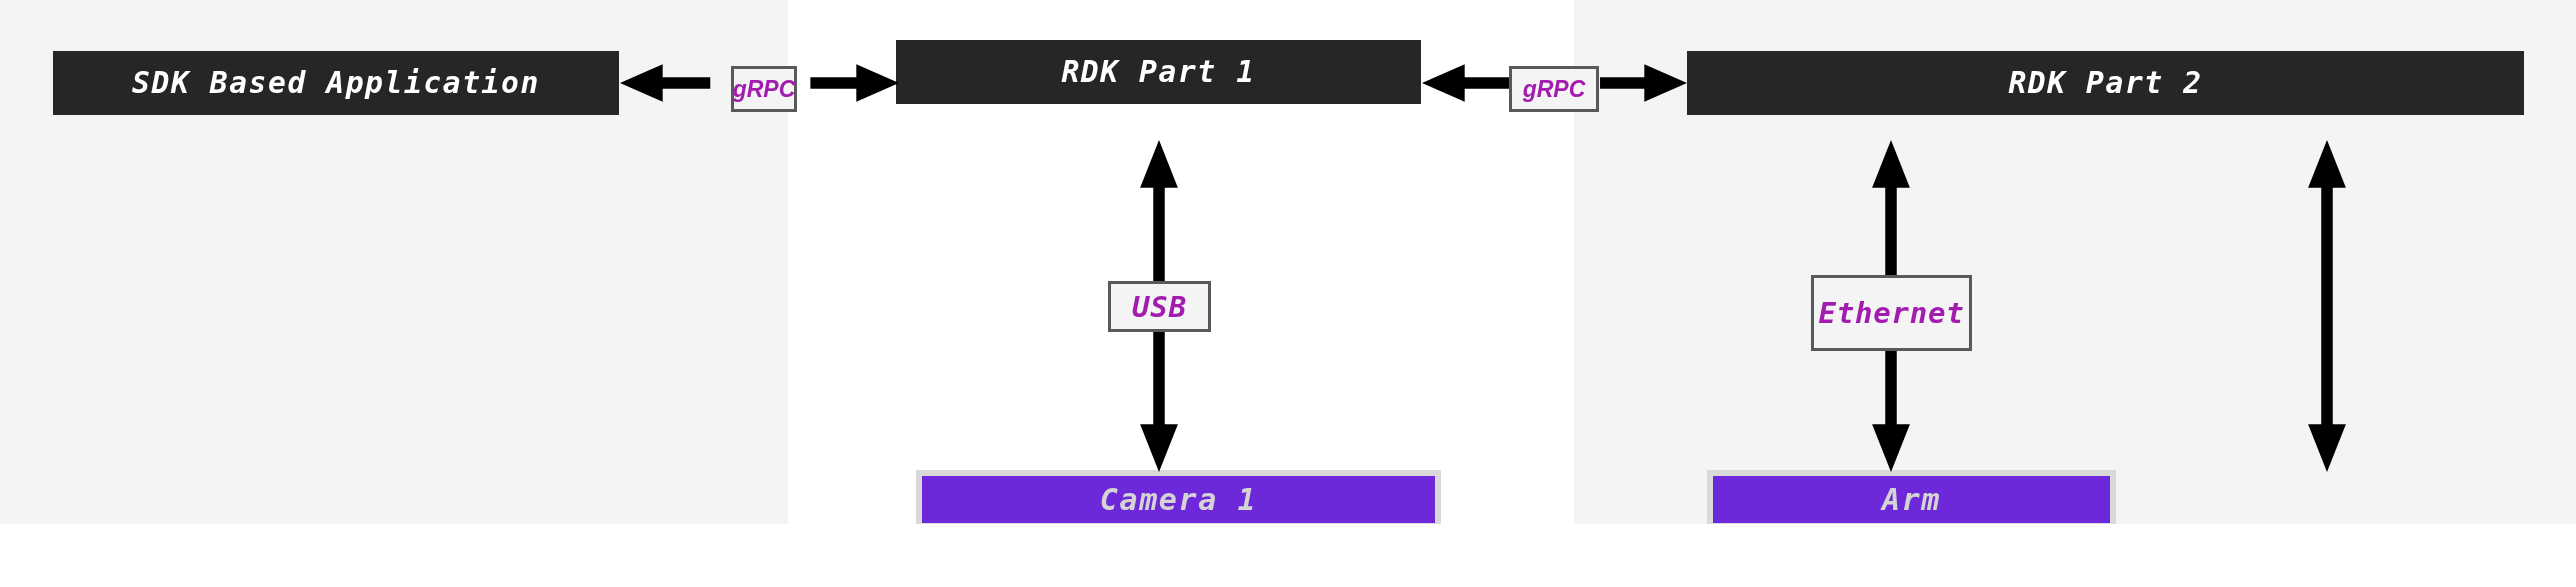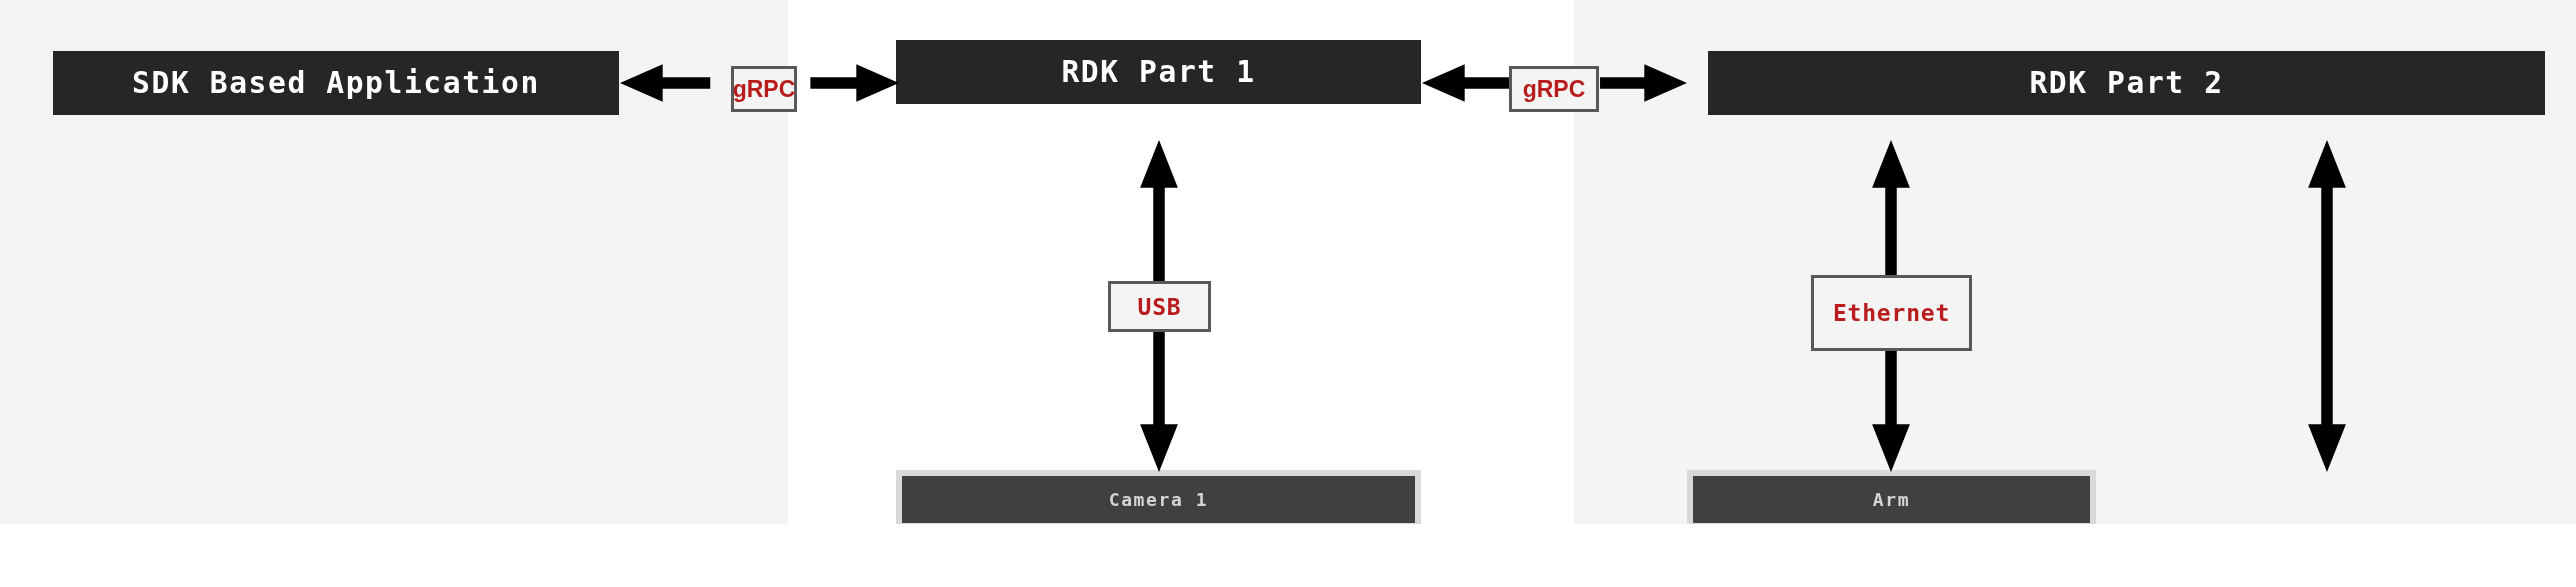--- a/index.html
+++ b/index.html
@@ -8,20 +8,21 @@
     padding: 0;
     background: #ffffff;
   }
   #canvas {
     position: relative;
     width: 2576px;
     height: 524px;
     overflow: hidden;
     background: #ffffff;
     font-family: "DejaVu Sans Mono", "Liberation Mono", monospace;
+    font-style: italic;
   }
   
   .band {
     position: absolute;
     top: 0;
     height: 588px;
   }
   .band-left  { left: 0px;    width: 788px;  background: #f4f4f4; }
   .band-mid   { left: 788px;  width: 786px;  background: #ffffff; }
   .band-right { left: 1574px; width: 1002px; background: #f4f4f4; }
@@ -37,55 +38,56 @@
     font-family: "DejaVu Sans Mono", "Liberation Mono", monospace;
     font-size: 29.6px;
     font-weight: 700;
     letter-spacing: 1.6px;
     white-space: nowrap;
   }
 
   
   .node-device {
     position: absolute;
-    background: #404040;
+    background: #6d28d9;
     color: #d4d4d4;
     border: 6.6px solid #d9d9d9;
     box-sizing: border-box;
     display: flex;
     align-items: center;
     justify-content: center;
     font-family: "DejaVu Sans Mono", "Liberation Mono", monospace;
-    font-size: 18px;
+    font-size: 30px;
     font-weight: 700;
     letter-spacing: 1.6px;
     white-space: nowrap;
+    margin-left: 20px;
   }
 
   
   .chip {
     position: absolute;
     background: #f4f4f4;
     border: 3.3px solid #595959;
     box-sizing: border-box;
     display: flex;
     align-items: center;
     justify-content: center;
-    color: #b91c1c;
+    color: #a21caf;
     white-space: nowrap;
     z-index: 5;
   }
   .chip-sans {
     font-family: "Liberation Sans", sans-serif;
     font-size: 23px;
     font-weight: 700;
   }
   .chip-mono {
     font-family: "DejaVu Sans Mono", "Liberation Mono", monospace;
-    font-size: 23px;
+    font-size: 29px;
     font-weight: 700;
     letter-spacing: 0.8px;
   }
 
   
   .conn { position: absolute; z-index: 2; }
   .conn svg { display: block; overflow: visible; }
 </style>
 </head>
 <body>
@@ -93,21 +95,21 @@
 <div id="canvas">
 
   <div class="band band-left"></div>
   <div class="band band-mid"></div>
   <div class="band band-right"></div>
 
   <div class="node-dark" style="left:53px; top:51px; width:566px; height:64px;">SDK Based Application</div>
 
   <div class="node-dark" style="left:896px; top:40px; width:525px; height:64px;">RDK Part 1</div>
 
-  <div class="node-dark" style="left:1687px; top:51px; width:837px; height:64px;margin-left:21px;">RDK Part 2</div>
+  <div class="node-dark" style="left:1687px; top:51px; width:837px; height:64px;">RDK Part 2</div>
 
   <div class="node-device" style="left:896px; top:470px; width:525px; height:59px;">Camera 1</div>
 
   <div class="node-device" style="left:1687px; top:470px; width:409px; height:59px;">Arm</div>
 
 
   <div class="conn" style="left:620px; top:64px;">
     <svg width="279" height="38" viewBox="0 0 340 46">
 
       <polygon points="0,23 52,0 52,46" fill="#000000"></polygon>

